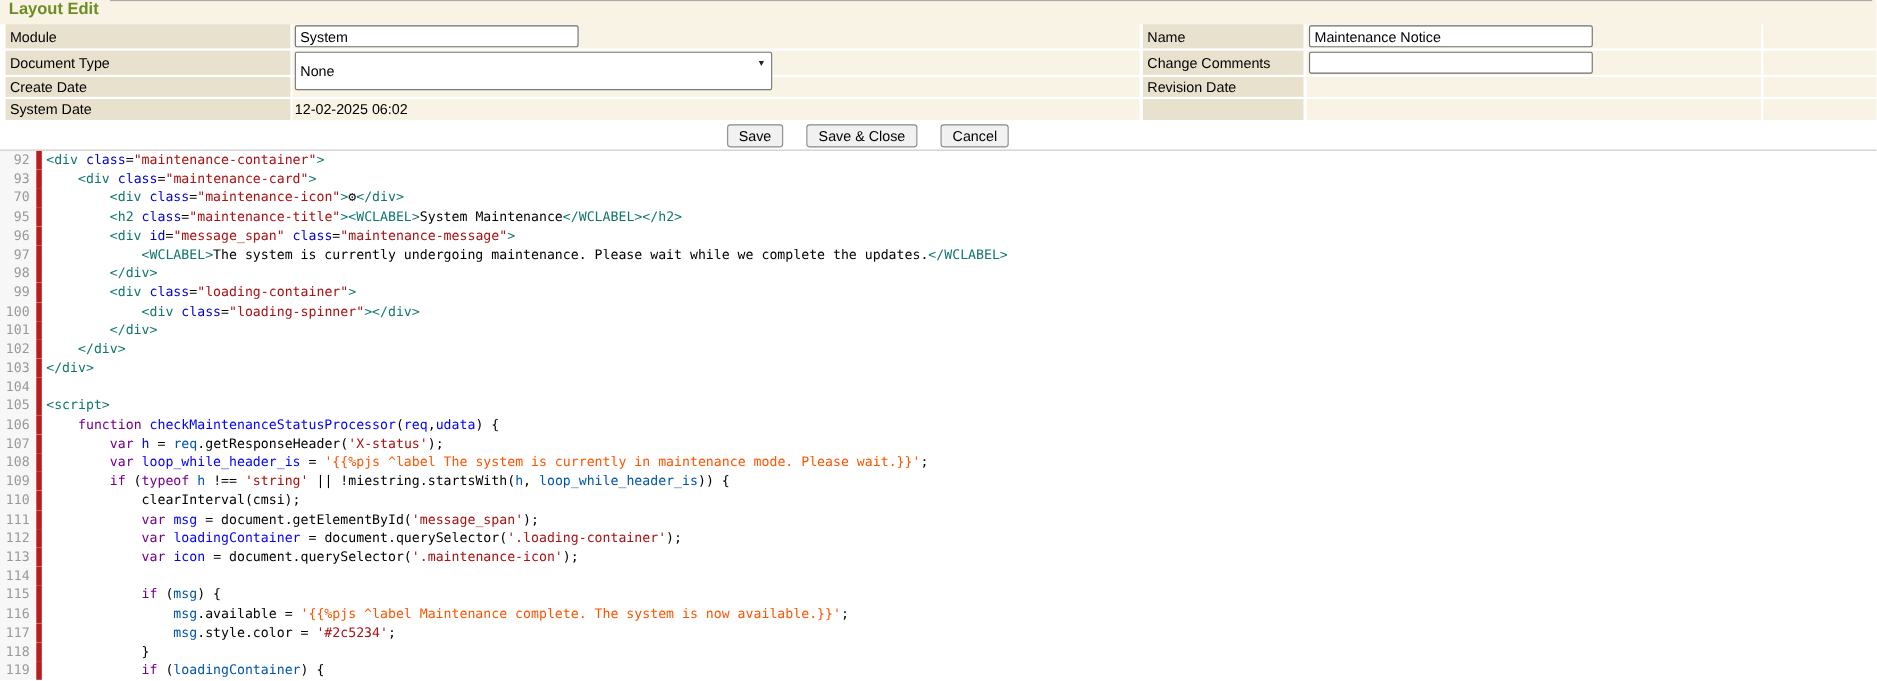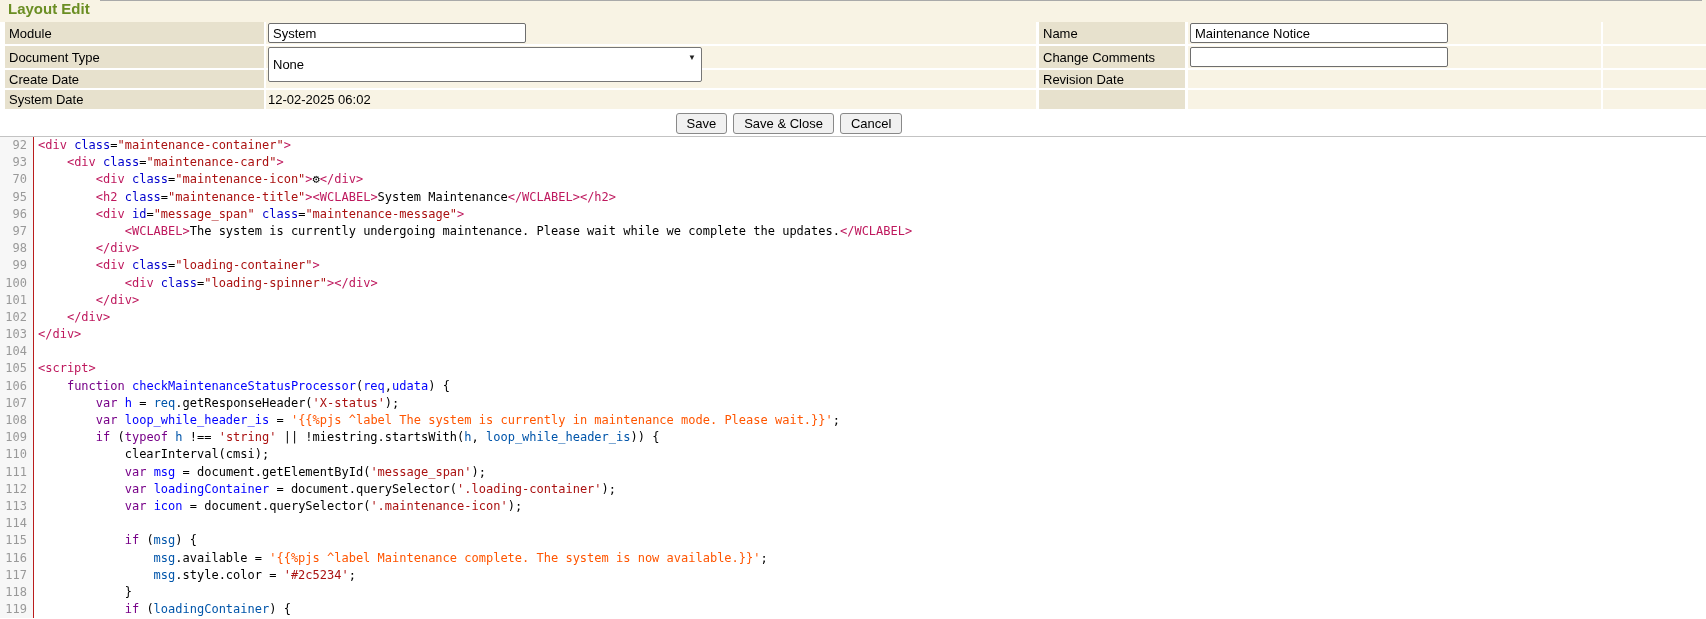--- a/index.html
+++ b/index.html
@@ -31,39 +31,39 @@
   select.sel{
     -webkit-appearance:none;appearance:none;width:434px;height:35px;box-sizing:border-box;
     border:1px solid #767676;border-radius:2px;background:#fff;font-size:13px;
     font-family:"Liberation Sans",sans-serif;padding:0 18px 0 4px;color:#000;
   }
   .select-wrap .arrow{
     position:absolute;right:6px;top:6px;font-size:8px;color:#222;pointer-events:none;line-height:9px;
   }
   .plainval{padding-left:2px;font-size:13px}
 
-  .btn-band{height:25px;display:flex;align-items:center;justify-content:center;gap:6px;
+  .btn-band{height:25px;display:flex;align-items:center;justify-content:center;gap:21px;
     padding-right:128px;background:#fff}
   button.btn{
     font-family:"Liberation Sans",sans-serif;font-size:13px;height:21px;padding:0 10px;
     background:#f1f1f1;border:1px solid #898989;border-radius:3px;color:#000;line-height:17px;
   }
 
   
   .editor{
     border-top:1px solid #c3c3c3;height:482px;overflow:hidden;background:#fff;cursor:text;
     font-family:"DejaVu Sans Mono","Liberation Mono",monospace;font-size:12px;
   }
   .cm-line{display:flex;height:17.2px;line-height:17.2px}
   .num{
     flex:none;width:27px;padding-right:6px;text-align:right;color:#999;
-    background:#f7f7f7;border-right:1px solid #b91c1c;
+    background:#f7f7f7;border-right:5px solid #b91c1c;
   }
   .code{padding-left:4px;white-space:pre}
-  .tk-t{color:#be185d}
+  .tk-t{color:#0f766e}
   .tk-a{color:#0000cc}
   .tk-s{color:#aa1111}
   .tk-o{color:#ff5500}
   .tk-k{color:#770088}
   .tk-d{color:#0000ff}
   .tk-v{color:#0055aa}
   .tk-p{color:#000}
 </style>
 </head>
 <body>

